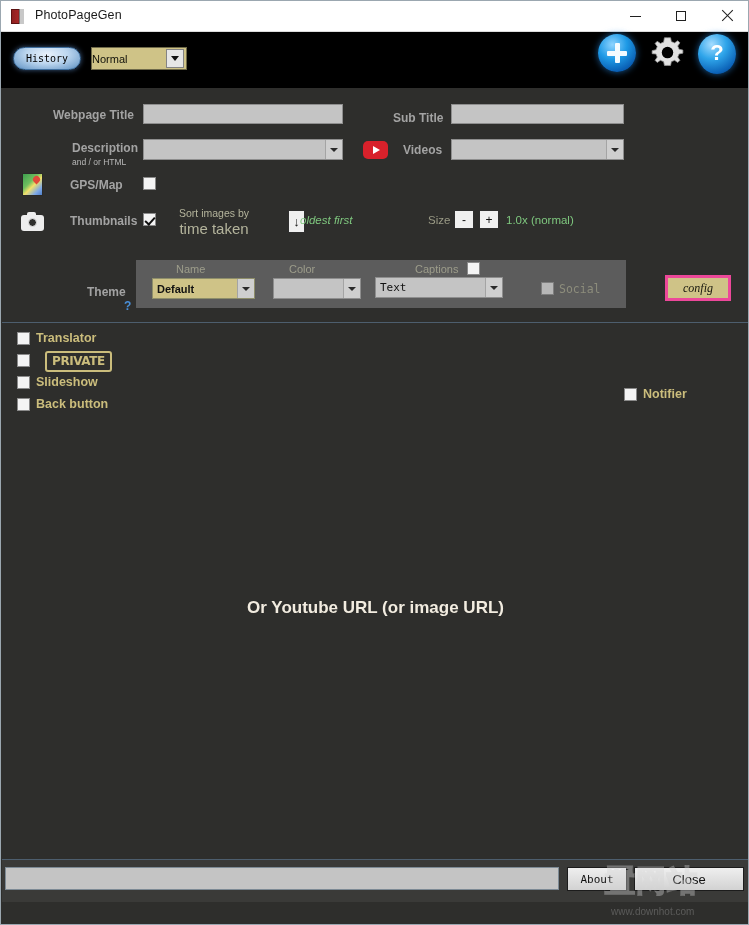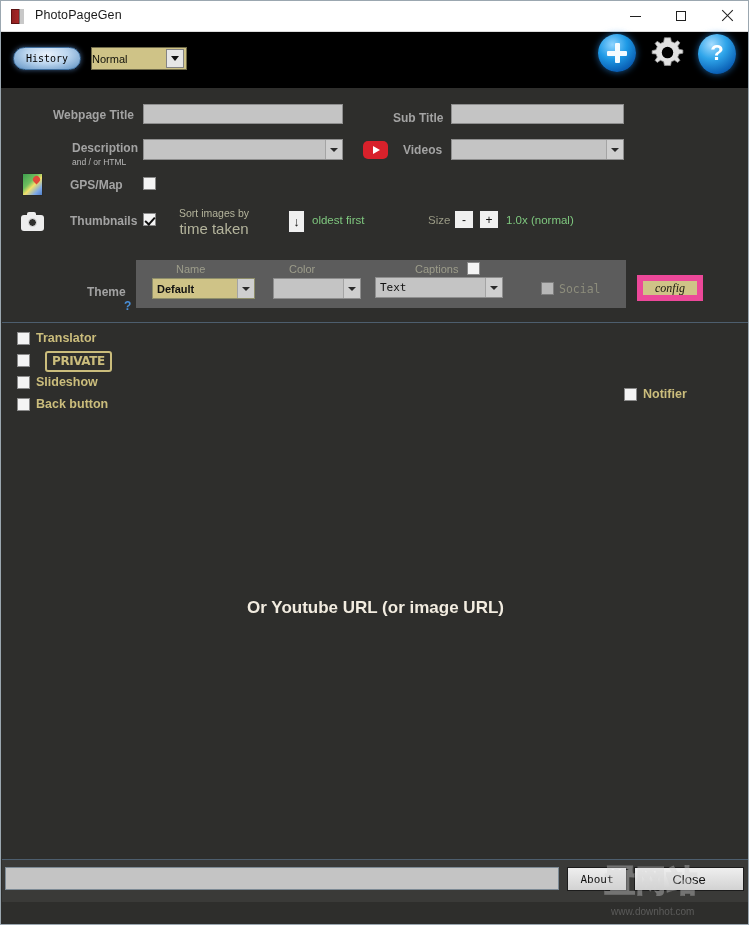--- a/index.html
+++ b/index.html
@@ -346,24 +346,24 @@
     font-family: "Liberation Sans", sans-serif;
     white-space: nowrap;
   }
   #combo-theme-name {
     background: #cfc387;
     border: 1px solid #8e8e6a;
   }
   #combo-theme-name .c-val { font-weight: bold; font-family: "Liberation Sans", sans-serif; }
   .config-btn {
     position: absolute;
-    left: 636px; top: 274px;
+    left: 664px; top: 274px;
     width: 66px; height: 26px;
     background: #cfc387;
-    border: 6px solid #ec4899;
+    border: 3px solid #ec4899;
     box-sizing: border-box;
     display: flex; align-items: center; justify-content: center;
     font-style: italic;
     font-size: 12px;
     color: #17170e;
     font-family: "Liberation Serif", serif;
   }
   .theme-qmark {
     position: absolute;
     left: 123px; top: 298px;
@@ -597,21 +597,21 @@
   <div class="chk" style="left:142px; top:176px;"></div>
 
   <div id="icon-camera"></div>
   <div class="lbl" style="left:69px; top:213px;">Thumbnails</div>
   <div class="chk checked" style="left:142px; top:212px;"></div>
 
   <div class="lbl-sub" style="left:170px; top:206px; font-size:10.5px; color:#b4b49c; text-align:center; width:86px;">Sort images by</div>
   <div class="lbl-sub" style="left:170px; top:219px; font-size:15px; color:#b4b49c; text-align:center; width:86px;">time taken</div>
 
   <div class="mini-btn" style="left:287px; top:209px; width:17px; height:23px; font-size:13px;">↓</div>
-  <div class="green-txt" style="left:311px; top:213px;">oldest first</div>
+  <div class="green-txt" style="left:299px; top:213px;font-style:italic;">oldest first</div>
 
   <div class="grey-lbl" style="left:427px; top:213px;">Size</div>
   <div class="mini-btn" style="left:453px; top:209px; width:20px; height:19px;">-</div>
   <div class="mini-btn" style="left:478px; top:209px; width:20px; height:19px;">+</div>
   <div class="green-txt" style="left:505px; top:213px;">1.0x (normal)</div>
 
   <div class="theme-box"></div>
 
   <div class="lbl" style="left:86px; top:284px;">Theme</div>
   <div class="theme-qmark">?</div>

